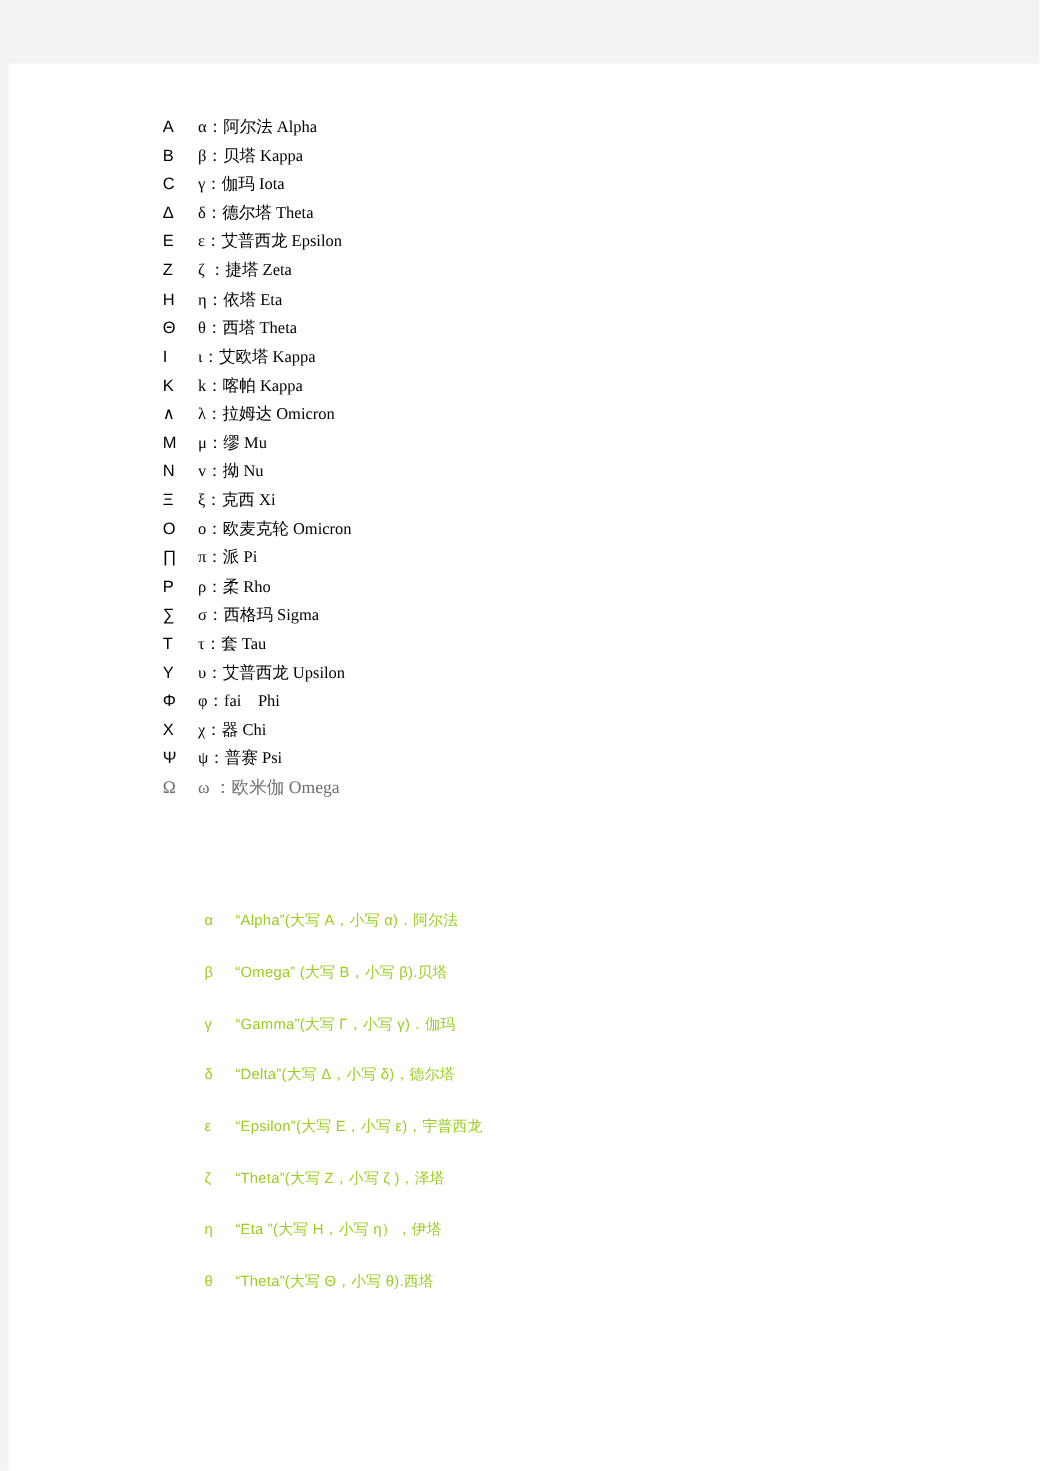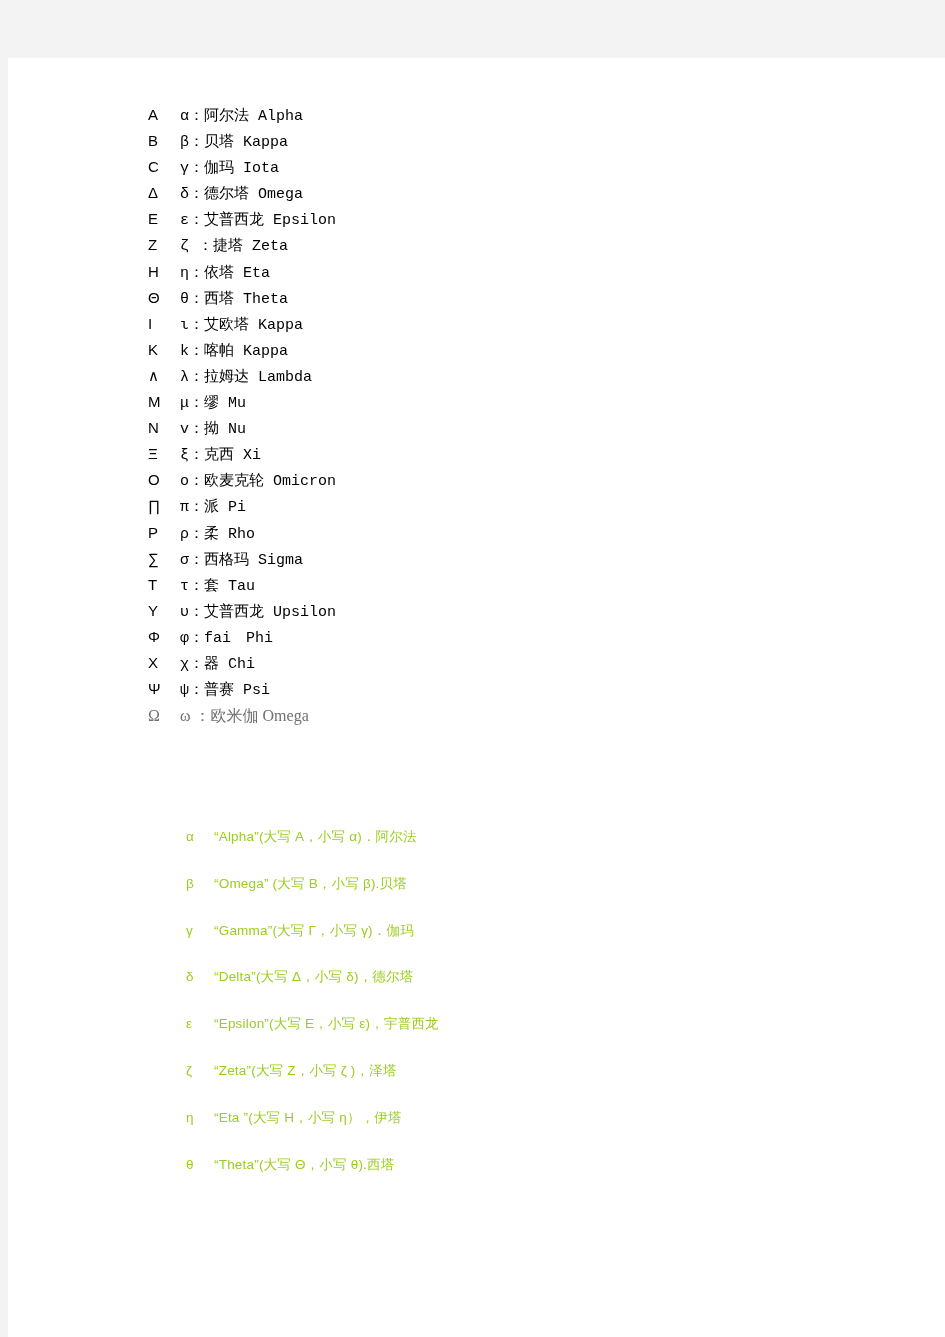--- a/index.html
+++ b/index.html
@@ -50,21 +50,21 @@
     font-size: 15px;
     color: #000000;
     white-space: pre;
   }
   .alpha-row .upper {
     width: 32px;
     flex: 0 0 32px;
     font-family: "Liberation Sans", sans-serif;
   }
   .alpha-row .desc {
-    font-family: Liberation Mono, monospace;
+    font-family: Liberation Serif, serif;
   }
   
   .alpha-row.is-omega {
     color: #6f6f6f;
   }
   .alpha-row.is-omega .upper,
   .alpha-row.is-omega .desc {
     font-family: "Liberation Serif", serif;
     font-size: 16px;
   }
@@ -96,28 +96,28 @@
 <body>
 
 <div class="gutter-top"></div>
 <div class="gutter-left"></div>
 <div class="page-sheet"></div>
 
 <div class="alpha-list" id="alpha-list">
     <div class="alpha-row"><span class="upper">A</span><span class="desc">α：阿尔法 Alpha</span></div>
     <div class="alpha-row"><span class="upper">B</span><span class="desc">β：贝塔 Kappa</span></div>
     <div class="alpha-row"><span class="upper">C</span><span class="desc">γ：伽玛 Iota</span></div>
-    <div class="alpha-row"><span class="upper">Δ</span><span class="desc">δ：德尔塔 Omega</span></div>
+    <div class="alpha-row"><span class="upper">Δ</span><span class="desc">δ：德尔塔 Theta</span></div>
     <div class="alpha-row"><span class="upper">E</span><span class="desc">ε：艾普西龙 Epsilon</span></div>
     <div class="alpha-row"><span class="upper">Z</span><span class="desc">ζ ：捷塔 Zeta</span></div>
     <div class="alpha-row"><span class="upper">H</span><span class="desc">η：依塔 Eta</span></div>
     <div class="alpha-row"><span class="upper">Θ</span><span class="desc">θ：西塔 Theta</span></div>
     <div class="alpha-row"><span class="upper">I</span><span class="desc">ι：艾欧塔 Kappa</span></div>
     <div class="alpha-row"><span class="upper">K</span><span class="desc">k：喀帕 Kappa</span></div>
-    <div class="alpha-row"><span class="upper">∧</span><span class="desc">λ：拉姆达 Lambda</span></div>
+    <div class="alpha-row"><span class="upper">∧</span><span class="desc">λ：拉姆达 Omicron</span></div>
     <div class="alpha-row"><span class="upper">M</span><span class="desc">μ：缪 Mu</span></div>
     <div class="alpha-row"><span class="upper">N</span><span class="desc">v：拗 Nu</span></div>
     <div class="alpha-row"><span class="upper">Ξ</span><span class="desc">ξ：克西 Xi</span></div>
     <div class="alpha-row"><span class="upper">O</span><span class="desc">o：欧麦克轮 Omicron</span></div>
     <div class="alpha-row"><span class="upper">∏</span><span class="desc">π：派 Pi</span></div>
     <div class="alpha-row"><span class="upper">P</span><span class="desc">ρ：柔 Rho</span></div>
     <div class="alpha-row"><span class="upper">∑</span><span class="desc">σ：西格玛 Sigma</span></div>
     <div class="alpha-row"><span class="upper">T</span><span class="desc">τ：套 Tau</span></div>
     <div class="alpha-row"><span class="upper">Y</span><span class="desc">υ：艾普西龙 Upsilon</span></div>
     <div class="alpha-row"><span class="upper">Φ</span><span class="desc">φ：fai　Phi</span></div>
@@ -125,16 +125,16 @@
     <div class="alpha-row"><span class="upper">Ψ</span><span class="desc">ψ：普赛 Psi</span></div>
     <div class="alpha-row is-omega"><span class="upper">Ω</span><span class="desc">ω ：欧米伽 Omega</span></div>
   </div>
 
 <div class="green-list" id="green-list">
     <div class="green-row"><span class="g-letter">α</span><span class="g-desc">“Alpha”(大写 A，小写 α)．阿尔法</span></div>
     <div class="green-row"><span class="g-letter">β</span><span class="g-desc">“Omega” (大写 B，小写 β).贝塔</span></div>
     <div class="green-row"><span class="g-letter">γ</span><span class="g-desc">“Gamma”(大写 Γ，小写 γ)．伽玛</span></div>
     <div class="green-row"><span class="g-letter">δ</span><span class="g-desc">“Delta”(大写 Δ，小写 δ)，德尔塔</span></div>
     <div class="green-row"><span class="g-letter">ε</span><span class="g-desc">“Epsilon”(大写 E，小写 ε)，宇普西龙</span></div>
-    <div class="green-row"><span class="g-letter">ζ</span><span class="g-desc">“Zeta”(大写 Z，小写 ζ )，泽塔</span></div>
+    <div class="green-row"><span class="g-letter">ζ</span><span class="g-desc">“Theta”(大写 Z，小写 ζ )，泽塔</span></div>
     <div class="green-row"><span class="g-letter">η</span><span class="g-desc">“Eta ”(大写 H，小写 η），伊塔</span></div>
     <div class="green-row"><span class="g-letter">θ</span><span class="g-desc">“Theta”(大写 Θ，小写 θ).西塔</span></div>
   </div>
 
 </body></html>

